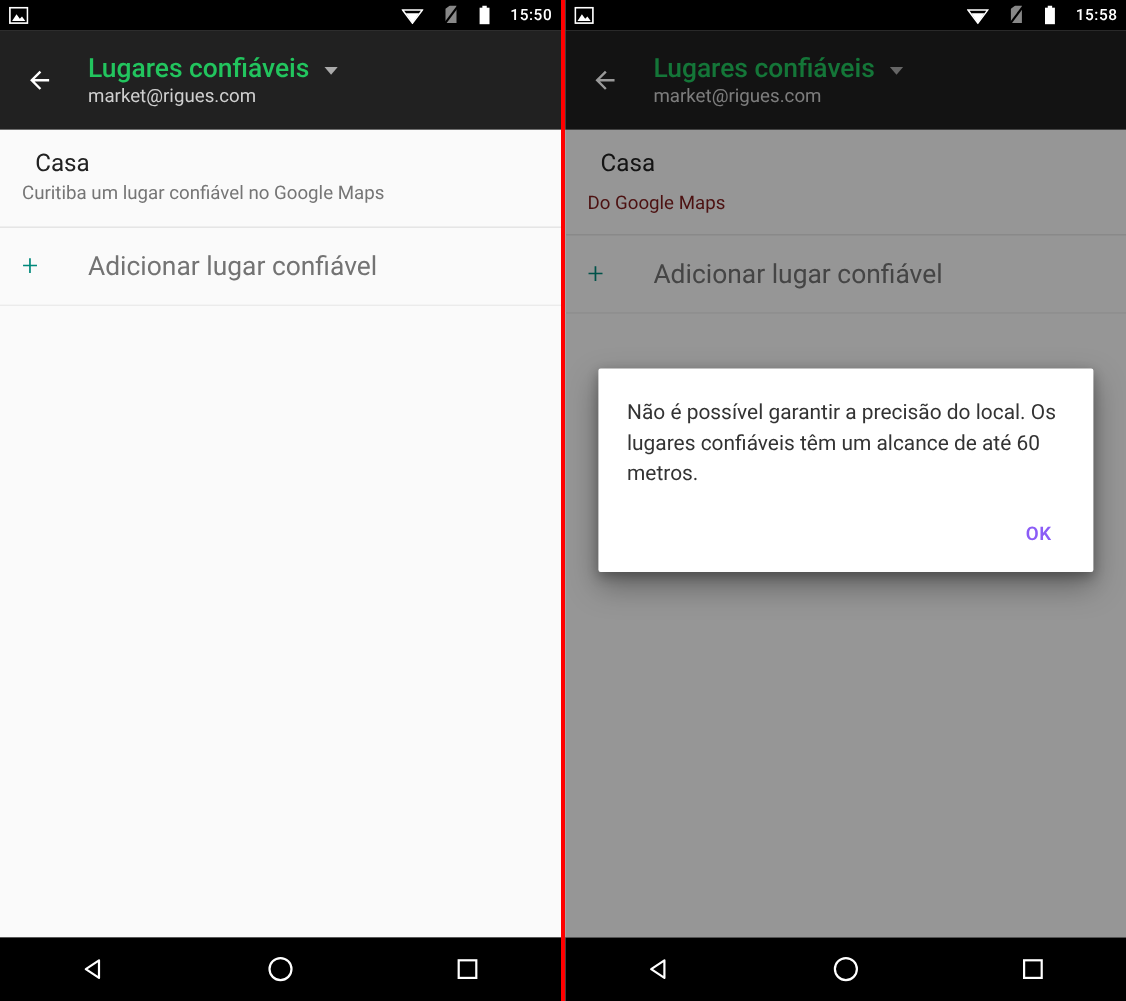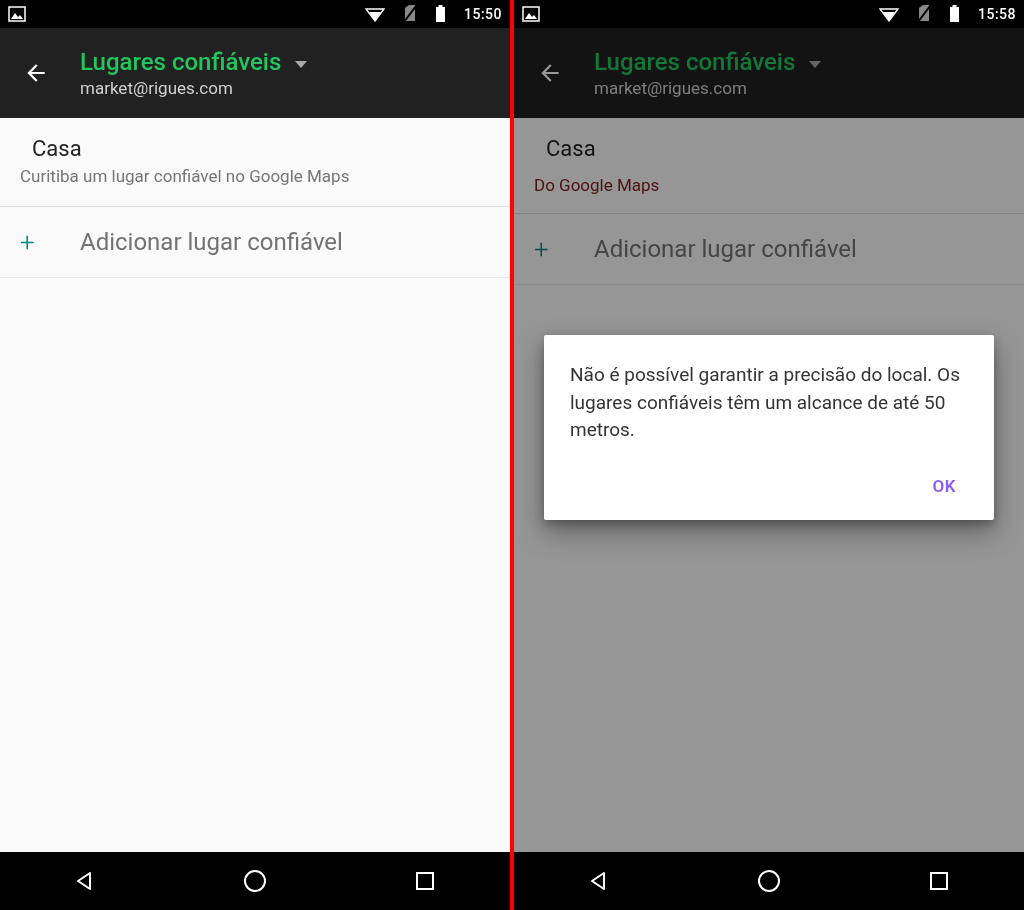--- a/index.html
+++ b/index.html
@@ -203,18 +203,18 @@
     <div class="nav-btn">
       <svg width="22" height="22" viewBox="0 0 22 22">
           <rect x="3" y="3" width="16" height="16" fill="none" stroke="#fff" stroke-width="2"></rect>
         </svg>
     </div>
   </div>
 
   <div style="position:absolute; left:0; right:0; top:28px; bottom:58px; background:rgba(0,0,0,0.40);"></div>
 
   <div class="dialog">
-    <div class="msg">Não é possível garantir a precisão do local. Os lugares confiáveis têm um alcance de até 50 metros.</div>
+    <div class="msg">Não é possível garantir a precisão do local. Os lugares confiáveis têm um alcance de até 60 metros.</div>
     <div class="actions">
       <div class="ok">OK</div>
     </div>
   </div>
 </div>
 
 </body></html>

